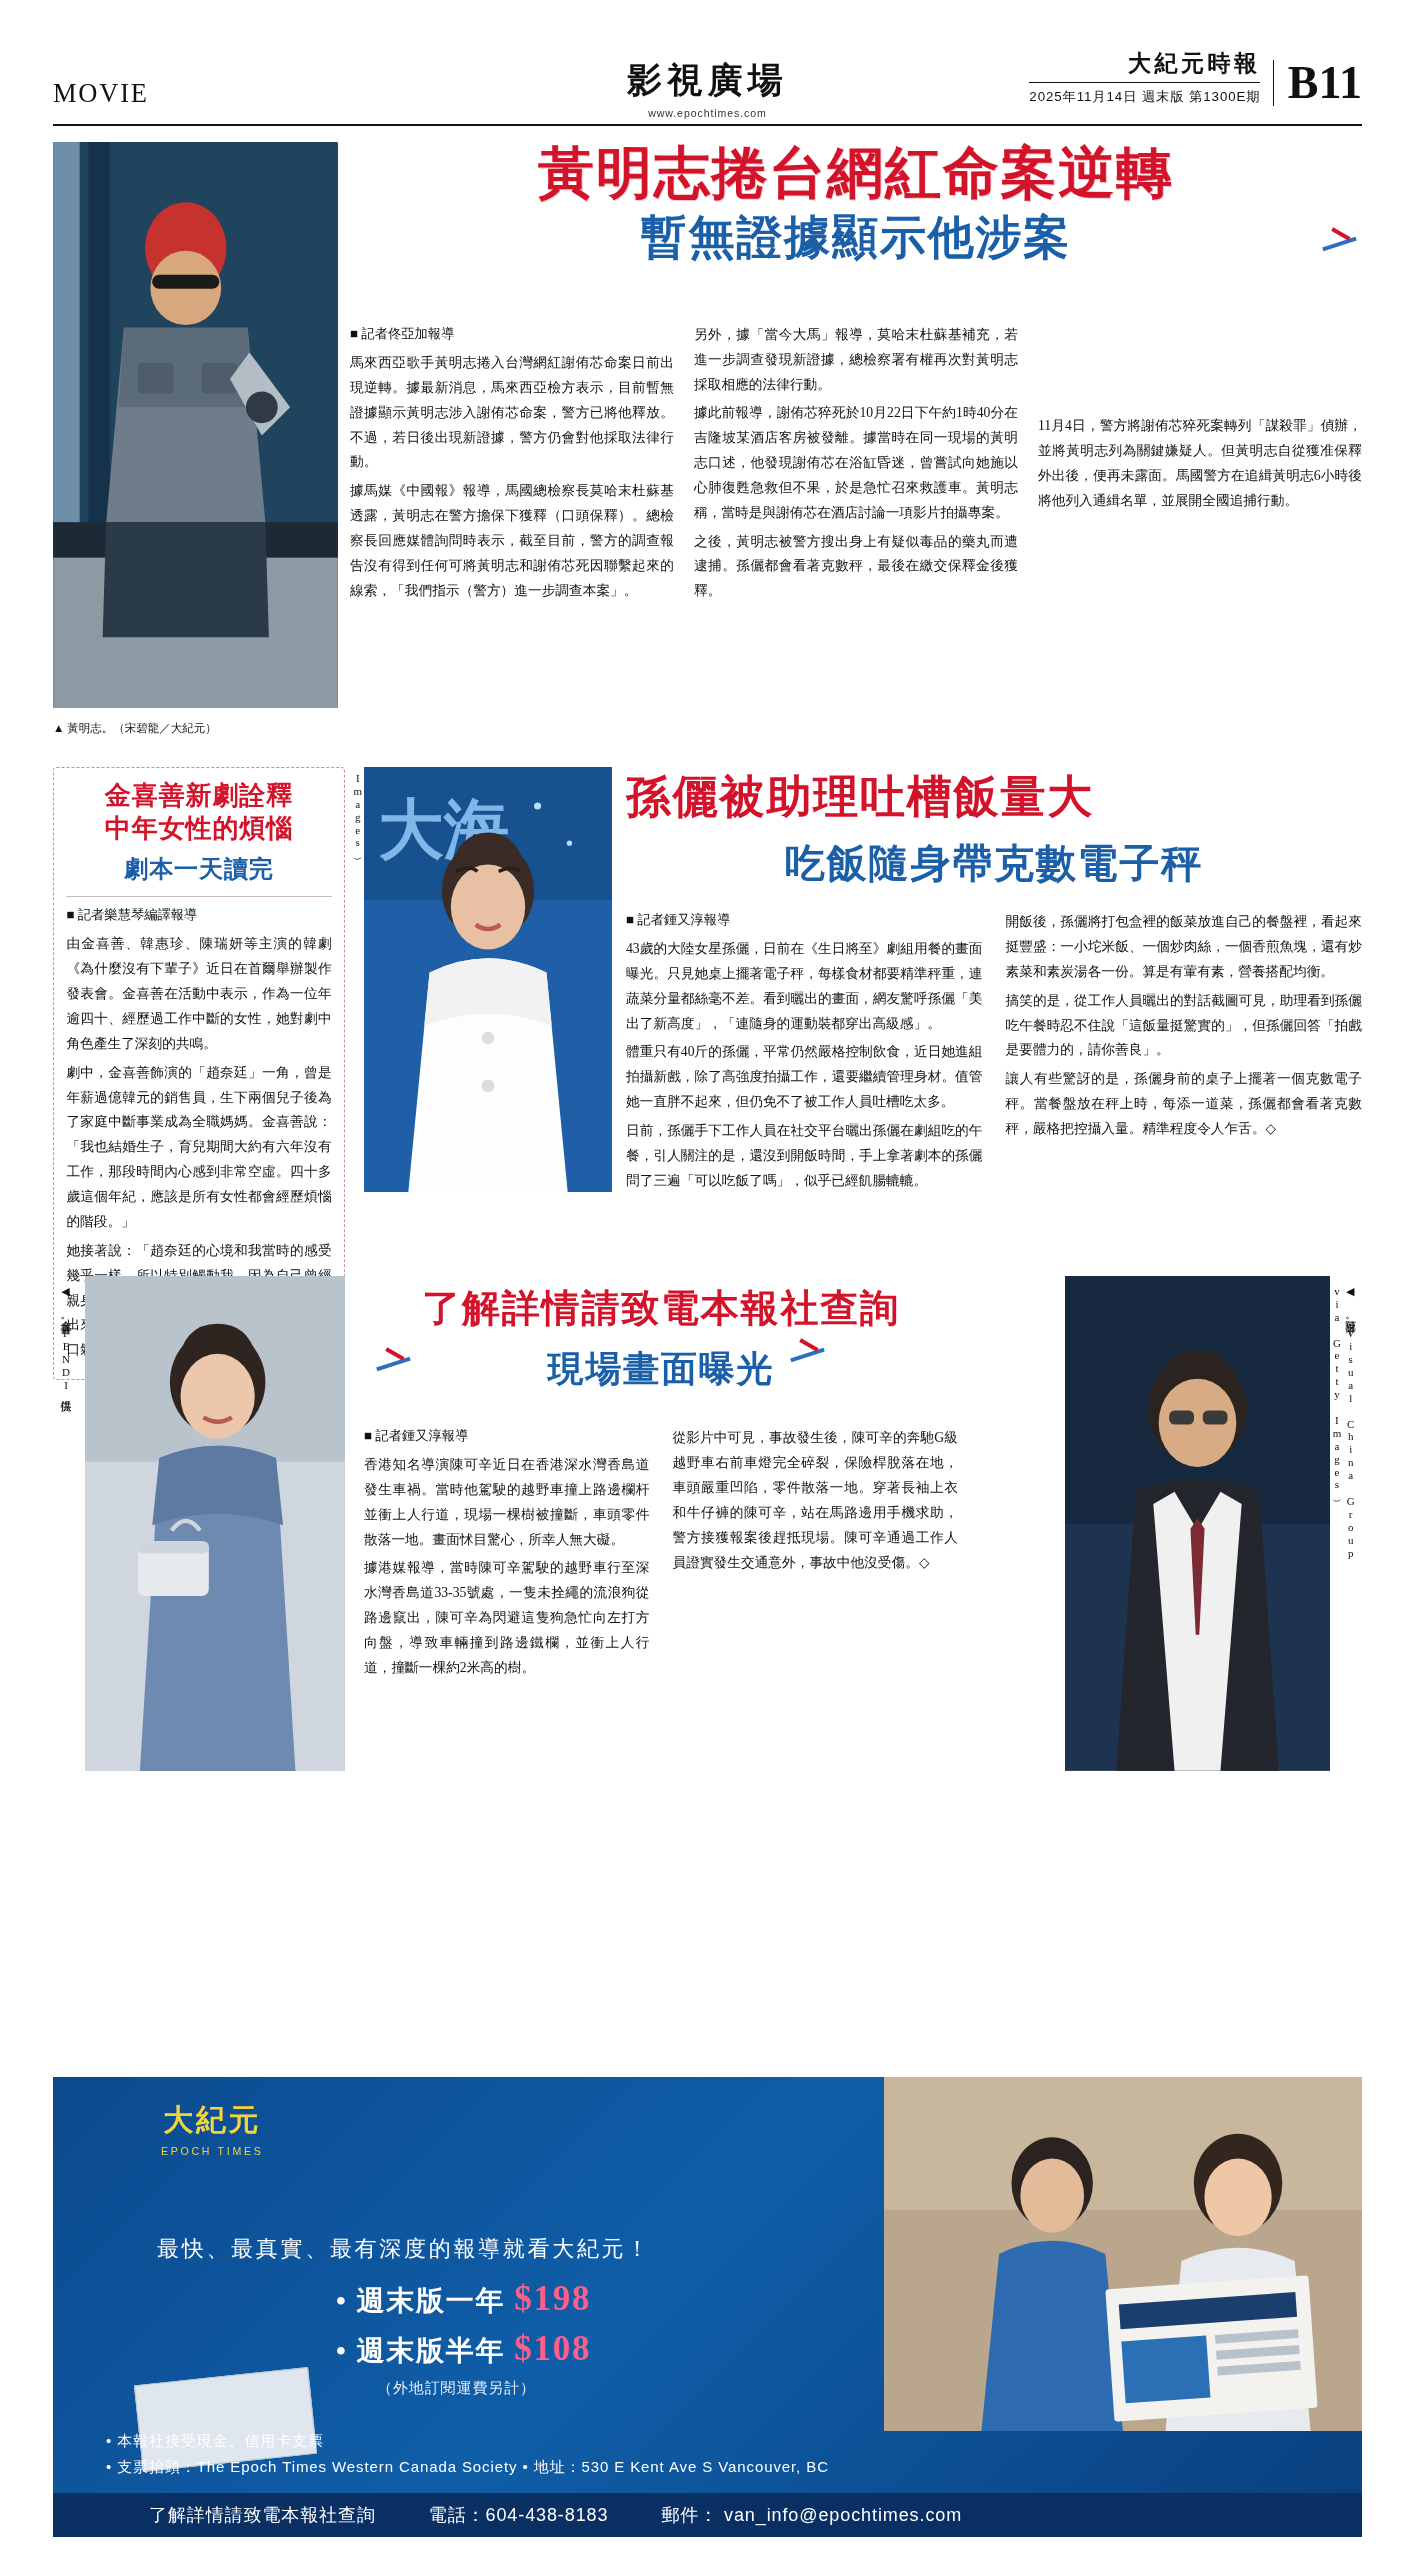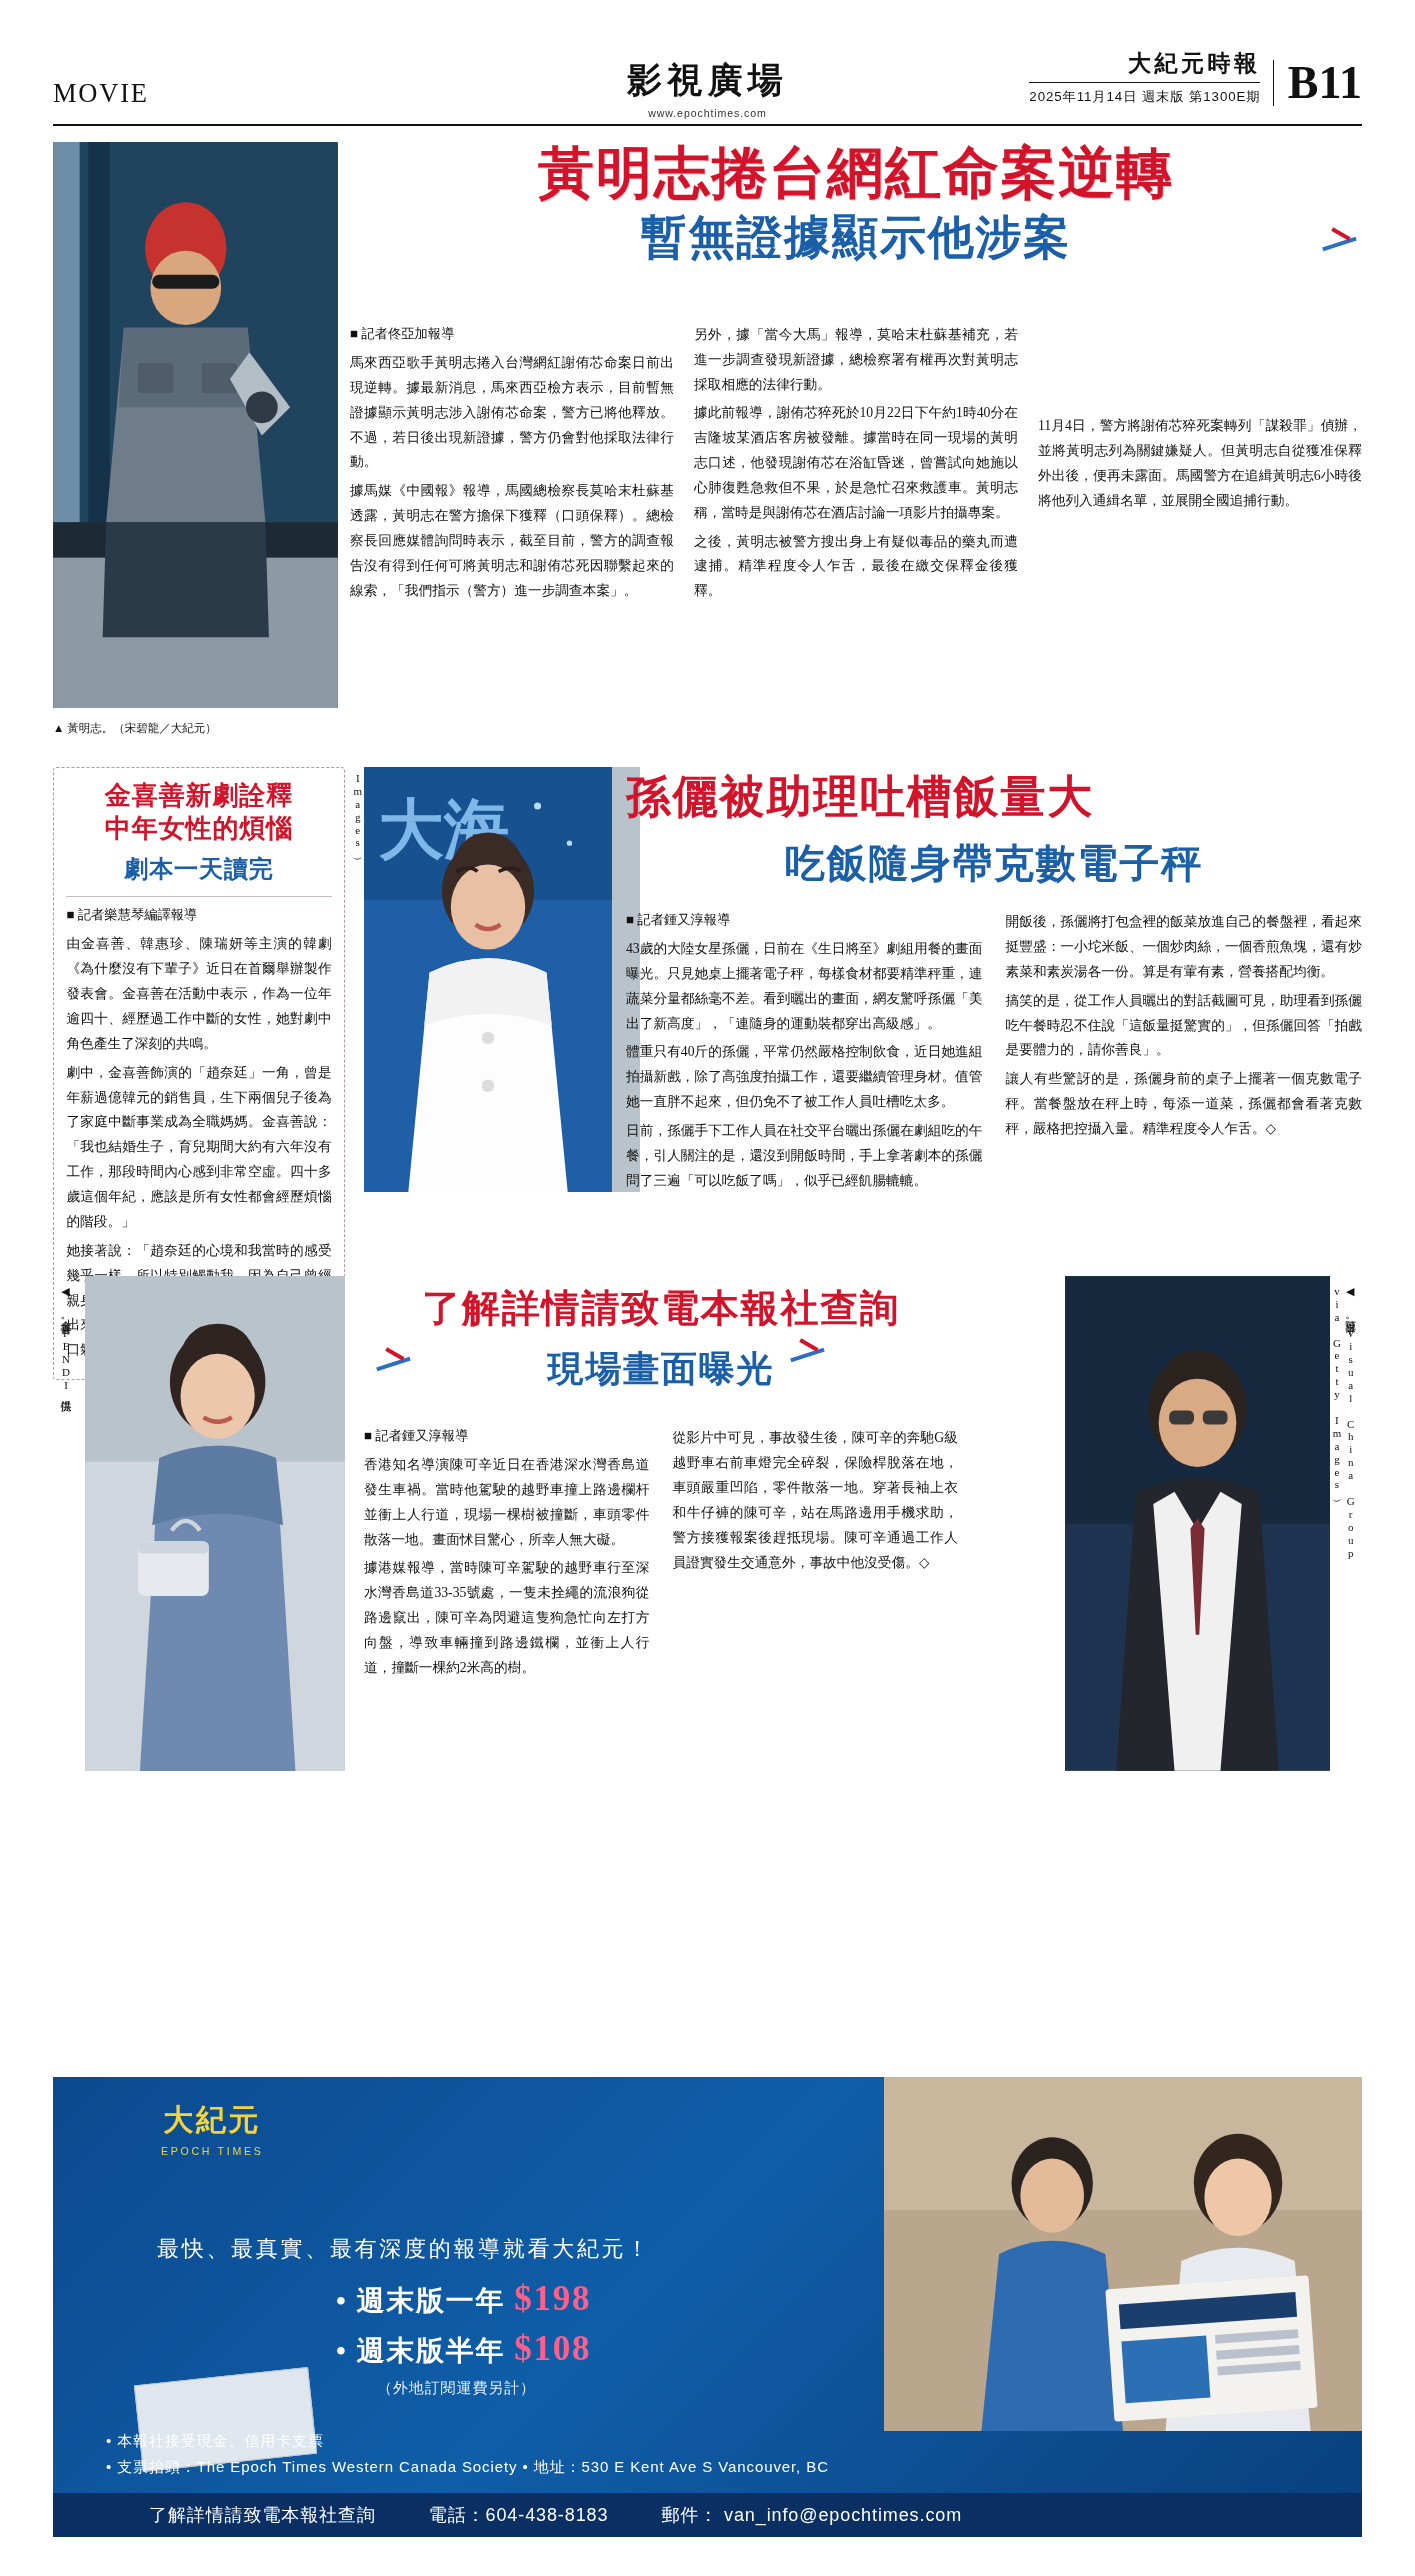--- a/index.html
+++ b/index.html
@@ -35,21 +35,21 @@
   .top-cols{position:absolute;left:297px;top:181px;right:0;display:flex;gap:20px;align-items:center;}
   .top-cols .col{flex:1;}
   .topcap{position:absolute;left:0;top:573px;width:285px;}
 
   
   .mid{position:relative;margin-top:23px;height:495px;}
   .kim-box{position:absolute;left:0;top:0;width:292px;border:0.9px dashed #d08a9e;border-radius:3.5px;padding:10.6px 12.4px 12.4px 12.4px;box-sizing:border-box;}
   .kim-h{font-family:"Liberation Serif","DejaVu Serif",serif;font-size:26px;font-weight:bold;color:#d3132a;text-align:center;line-height:1.3;letter-spacing:0.9px;}
   .kim-h2{font-family:"Liberation Serif","DejaVu Serif",serif;font-size:24px;font-weight:bold;color:#1a5fa8;text-align:center;margin-top:7px;letter-spacing:0.9px;}
   .kim-rule{height:0.9px;background:#cbb;margin:10.6px 0 8.8px 0;}
-  .sun-photo{position:absolute;left:311px;top:0;width:276px;height:425px;}
+  .sun-photo{position:absolute;left:311px;top:0;width:248px;height:425px;}
   .sun-vcap{position:absolute;left:297px;top:5.3px;height:230px;}
   .sun-right{position:absolute;left:573px;top:0;right:0;}
   .sun-h1{font-family:"Liberation Serif","DejaVu Serif",serif;font-size:45px;font-weight:bold;color:#d3132a;letter-spacing:1.8px;margin:0;}
   .sun-h2{font-family:"Liberation Serif","DejaVu Serif",serif;font-size:40px;font-weight:bold;color:#1a5fa8;letter-spacing:1.8px;margin:8.8px 0 0 0;text-align:center;}
   .sun-cols{display:flex;gap:23px;margin-top:19.5px;}
   .sun-cols .col{flex:1;}
 
   
   .low{position:relative;margin-top:14px;height:548px;}
   .kim-photo{position:absolute;left:32px;top:0;width:260px;height:495px;}
@@ -135,21 +135,21 @@
 
     <div class="top-cols">
       <div class="col body cjk">
         <div class="byline">■ 記者佟亞加報導</div>
         <p>馬來西亞歌手黃明志捲入台灣網紅謝侑芯命案日前出現逆轉。據最新消息，馬來西亞檢方表示，目前暫無證據顯示黃明志涉入謝侑芯命案，警方已將他釋放。不過，若日後出現新證據，警方仍會對他採取法律行動。</p>
         <p>據馬媒《中國報》報導，馬國總檢察長莫哈末杜蘇基透露，黃明志在警方擔保下獲釋（口頭保釋）。總檢察長回應媒體詢問時表示，截至目前，警方的調查報告沒有得到任何可將黃明志和謝侑芯死因聯繫起來的線索，「我們指示（警方）進一步調查本案」。</p>
       </div>
       <div class="col body cjk">
         <p>另外，據「當今大馬」報導，莫哈末杜蘇基補充，若進一步調查發現新證據，總檢察署有權再次對黃明志採取相應的法律行動。</p>
         <p>據此前報導，謝侑芯猝死於10月22日下午約1時40分在吉隆坡某酒店客房被發離。據當時在同一現場的黃明志口述，他發現謝侑芯在浴缸昏迷，曾嘗試向她施以心肺復甦急救但不果，於是急忙召來救護車。黃明志稱，當時是與謝侑芯在酒店討論一項影片拍攝專案。</p>
-        <p>之後，黃明志被警方搜出身上有疑似毒品的藥丸而遭逮捕。精準程度令人乍舌，最後在繳交保釋金後獲釋。</p>
+        <p>之後，黃明志被警方搜出身上有疑似毒品的藥丸而遭逮捕。孫儷都會看著克數秤，最後在繳交保釋金後獲釋。</p>
       </div>
       <div class="col body cjk">
         <p>11月4日，警方將謝侑芯猝死案轉列「謀殺罪」偵辦，並將黃明志列為關鍵嫌疑人。但黃明志自從獲准保釋外出後，便再未露面。馬國警方在追緝黃明志6小時後將他列入通緝名單，並展開全國追捕行動。</p>
       </div>
     </div>
 
     <div class="topcap cap cjk">▲ 黃明志。（宋碧龍／大紀元）</div>
   </div>
 
   <div class="mid">

